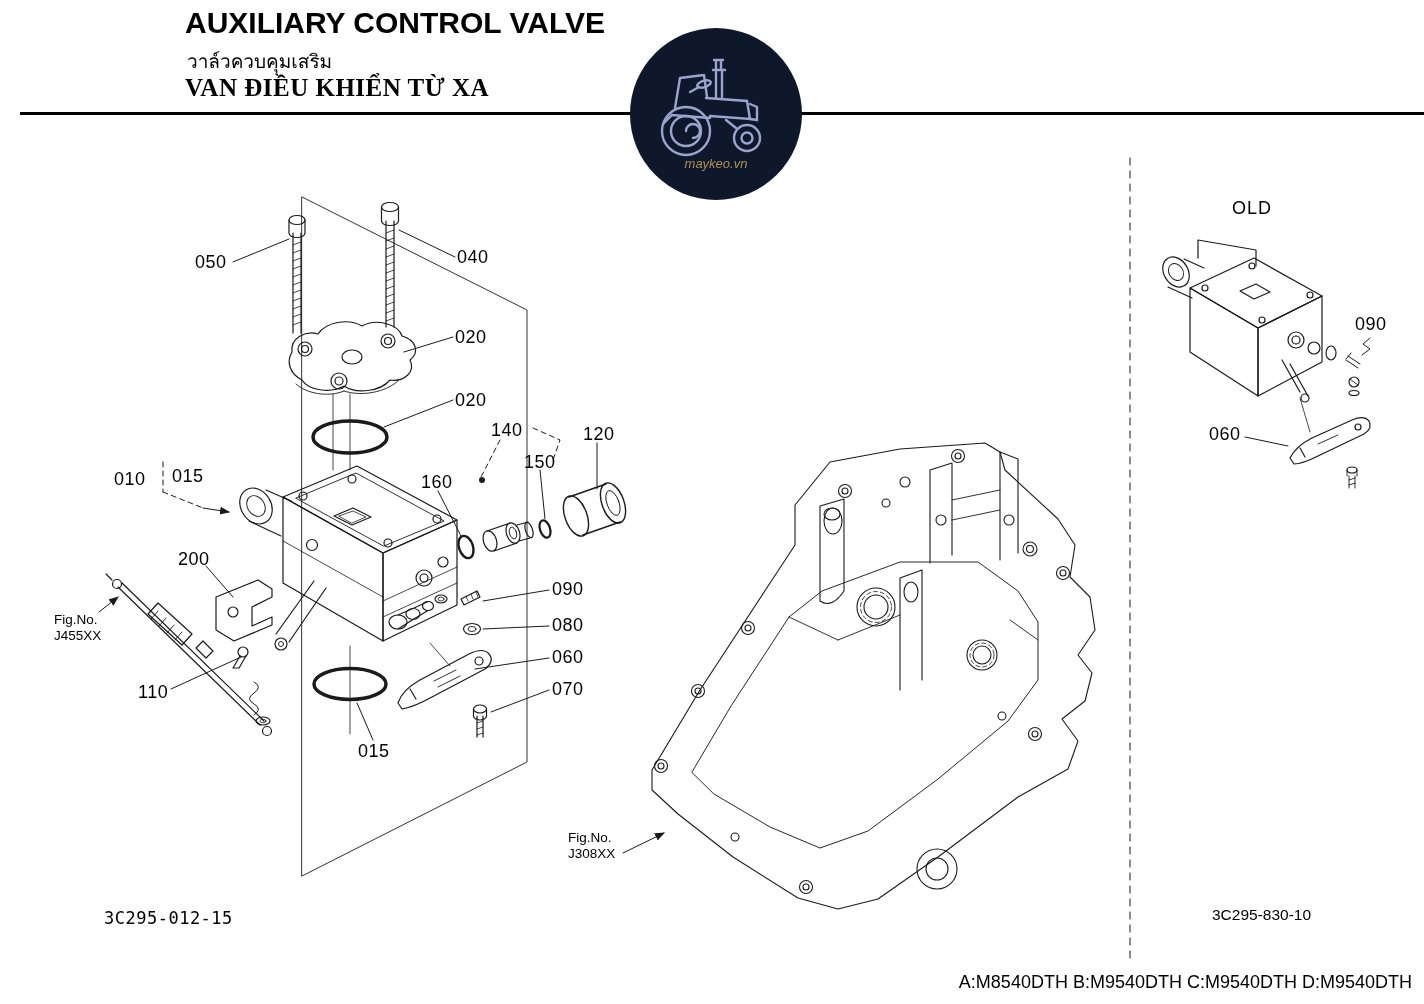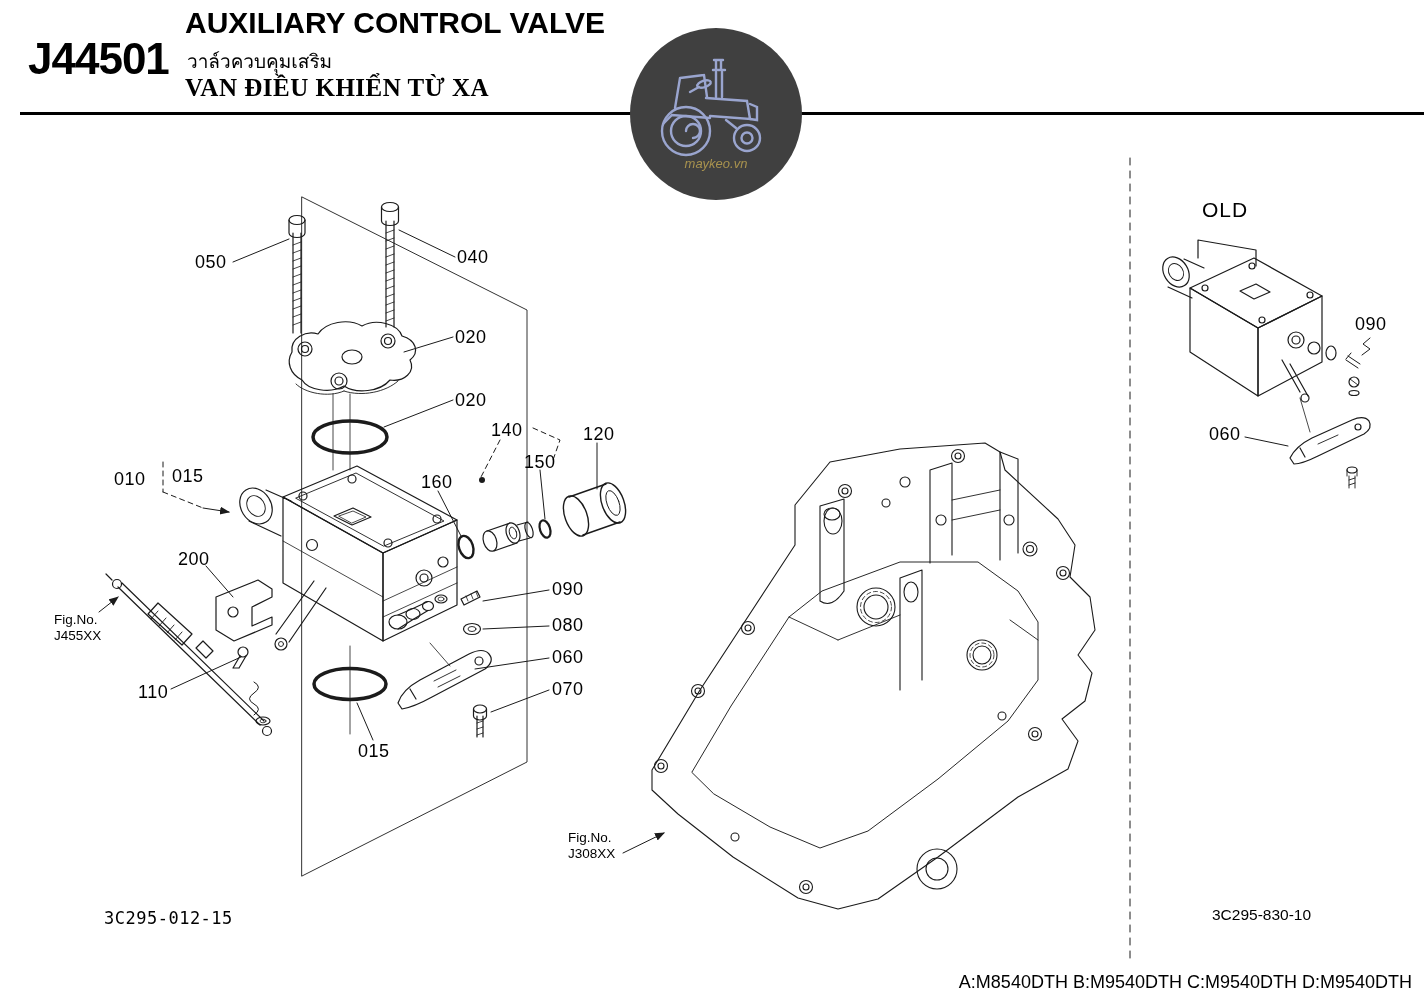--- a/index.html
+++ b/index.html
@@ -8,34 +8,33 @@
   .abs{position:absolute}
   .code{left:28px;top:34px;font-size:44px;font-weight:bold;letter-spacing:-1px;z-index:3}
   .t-en{left:185px;top:6px;font-size:30px;font-weight:bold;z-index:3}
   .t-th{left:187px;top:46px;font-size:19px;font-family:Liberation Mono, monospace;z-index:3}
   .t-vi{left:185px;top:74px;font-size:25px;font-weight:bold;font-family:"Liberation Serif",serif;letter-spacing:.5px;z-index:3}
   .rule{left:20px;top:112px;width:1404px;height:3px;background:#000;z-index:2}
   .callout{position:absolute;font-size:18px;letter-spacing:.5px;z-index:2}
   .figref{position:absolute;font-size:13.5px;line-height:16px;z-index:2}
   .drawno{position:absolute;font-size:17px;font-family:"DejaVu Sans Mono",monospace;letter-spacing:.5px;z-index:2}
   .drawno2{position:absolute;font-size:15.5px;z-index:2}
-  .oldtitle{position:absolute;left:1202px;top:198px;font-size:21px;letter-spacing:1px;z-index:2}
+  .oldtitle{position:absolute;left:1232px;top:198px;font-size:18px;letter-spacing:1px;z-index:2}
   .footer{position:absolute;right:12px;top:972px;font-size:18px;z-index:2}
   .watermark{position:absolute;left:630px;top:28px;width:172px;height:172px;border-radius:50%;
-             background:#404040;z-index:4}
+             background:#0f172a;z-index:4}
   .wm-text{position:absolute;left:0;right:0;top:128px;text-align:center;font-style:italic;
            font-size:13px;color:#a8924e}
   svg.diagram{position:absolute;left:0;top:0;z-index:1}
 </style>
 </head>
 <body>
 
 <div class="page">
 
-  <div class="abs code">J44501</div>
   <div class="abs t-en">AUXILIARY CONTROL VALVE</div>
   <div class="abs t-th">วาล์วควบคุมเสริม</div>
   <div class="abs t-vi">VAN ĐIỀU KHIỂN TỪ XA</div>
   <div class="abs rule"></div>
 
   <div class="watermark">
     <svg width="172" height="172" viewBox="0 0 172 172">
       <g stroke="#9aa5cf" fill="none" stroke-width="2.4" stroke-linecap="round">
         <circle cx="56" cy="103" r="24"></circle>
           <circle cx="56" cy="103" r="15"></circle>

